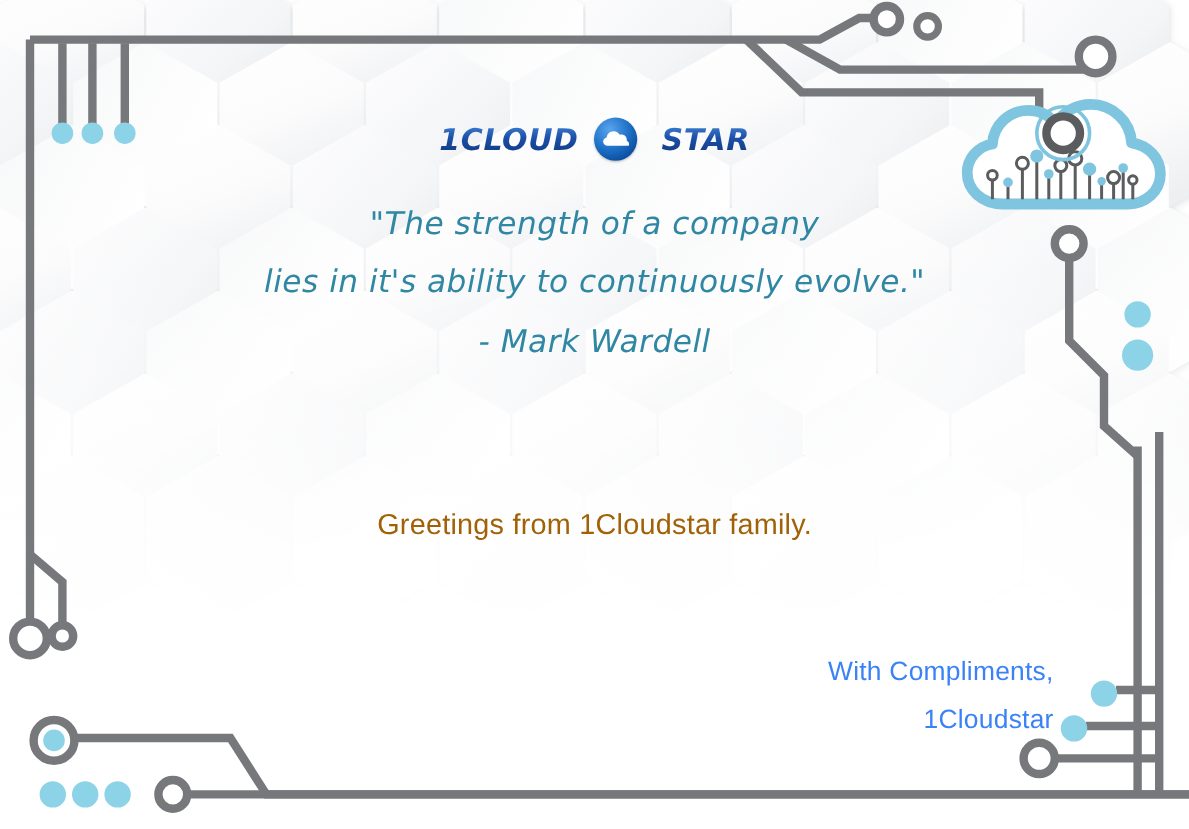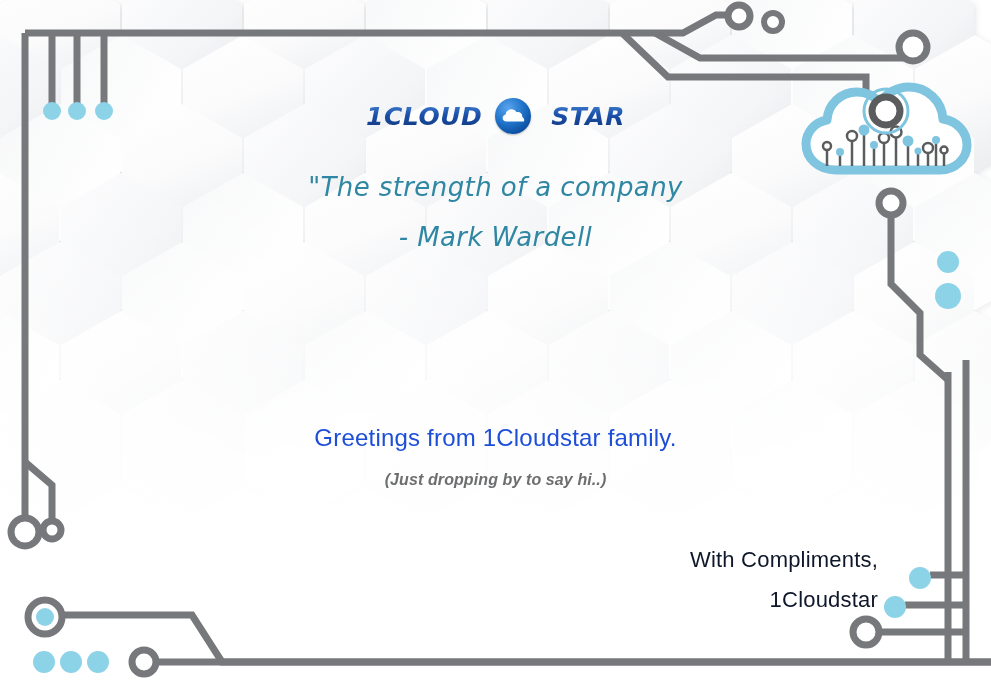--- a/index.html
+++ b/index.html
@@ -114,21 +114,21 @@
   .greet-block {
     position: absolute;
     left: 0; top: 424px;
     width: 991px;
     text-align: center;
   }
   .greet-main {
     display: block;
     font-family: "Liberation Sans", sans-serif;
     font-size: 24px;
-    color: #1d4ed8;
+    color: #a16207;
     letter-spacing: 0.2px;
   }
   .greet-sub {
     display: block;
     margin-top: 19px;
     font-family: "Liberation Sans", sans-serif;
     font-style: italic;
     font-weight: bold;
     font-size: 16px;
     color: #6d6e70;
@@ -136,21 +136,21 @@
   }
 
   
   .signoff {
     position: absolute;
     right: 113px;
     top: 547px;
     text-align: right;
     font-family: "Liberation Sans", sans-serif;
     font-size: 22px;
-    color: #0f172a;
+    color: #3b82f6;
     letter-spacing: 0.2px;
   }
   .signoff-line { display: block; }
   .signoff-line + .signoff-line { margin-top: 14px; }
 </style>
 </head>
 <body>
 
 <div id="card">
 
@@ -369,26 +369,26 @@
                      C27.3,18.6 27.3,18.8 27.2,19 C28.4,19.6 29.2,20.8 29.2,22.1
                      C29.2,22.6 29.1,23.1 28.9,23.5 Z" fill="#ffffff"></path>
           </svg>
         </span>
         <span class="logo-word right">STAR</span>
       </span>
     </div>
 
     <div class="quote-block">
       <span class="quote-line">"The strength of a company</span>
+      <span class="quote-line">lies in it's ability to continuously evolve."</span>
       <span class="quote-author">- Mark Wardell</span>
     </div>
 
     <div class="greet-block">
       <span class="greet-main">Greetings from 1Cloudstar family.</span>
-      <span class="greet-sub">(Just dropping by to say hi..)</span>
     </div>
 
     <div class="signoff">
       <span class="signoff-line">With Compliments,</span>
       <span class="signoff-line">1Cloudstar</span>
     </div>
 
   </div>
 </div>
 

